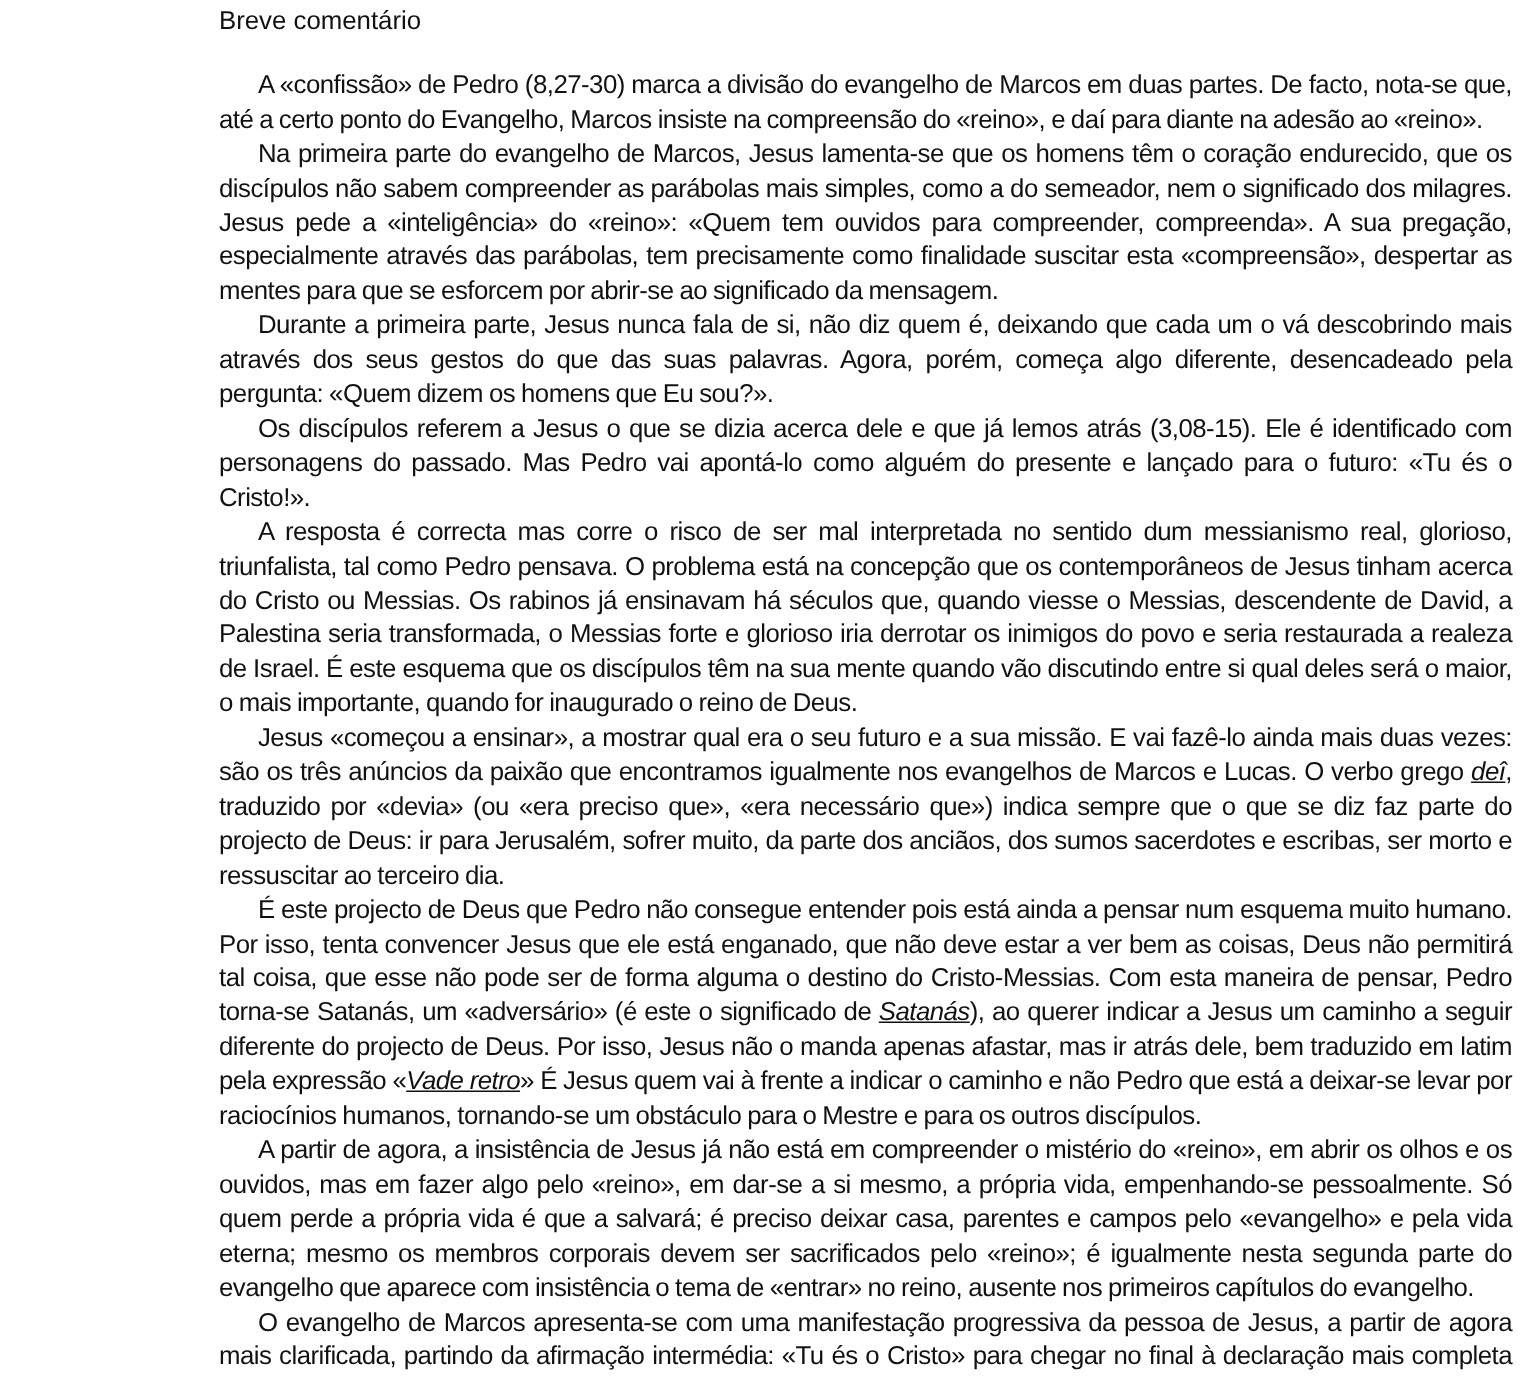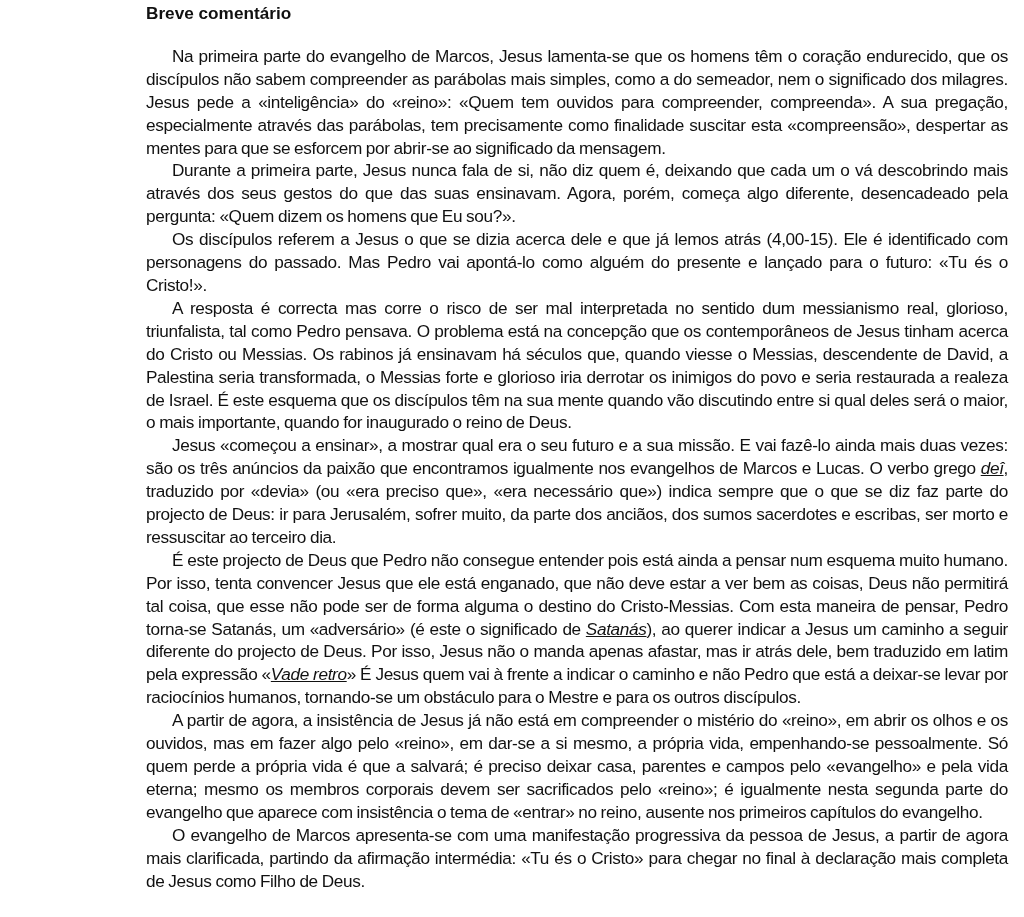--- a/index.html
+++ b/index.html
@@ -7,31 +7,32 @@
   .page {
     position: absolute;
     left: 146px;
     top: 2px;
     width: 862px;
     font-family: "Liberation Sans", sans-serif;
     font-size: 17.2px;
     line-height: 22.9px;
     color: #111111;
   }
-  .title { margin: 0 0 20px 0; font-weight: bold; font-size: 17.2px; }
+  .title { margin: 0 0 20px 0; font-weight: normal; font-size: 17.2px; }
   .para { margin: 0; text-align: justify; text-indent: 26px; letter-spacing: -0.35px; word-spacing: -0.5px; }
   em { font-style: italic; text-decoration: underline; }
 </style>
 </head>
 <body>
 
 <div class="page">
   <div class="title">Breve comentário</div>
 
+  <p class="para">A «confissão» de Pedro (8,27-30) marca a divisão do evangelho de Marcos em duas partes. De facto, nota-se que, até a certo ponto do Evangelho, Marcos insiste na compreensão do «reino», e daí para diante na adesão ao «reino».</p>
   <p class="para">Na primeira parte do evangelho de Marcos, Jesus lamenta-se que os homens têm o coração endurecido, que os discípulos não sabem compreender as parábolas mais simples, como a do semeador, nem o significado dos milagres. Jesus pede a «inteligência» do «reino»: «Quem tem ouvidos para compreender, compreenda». A sua pregação, especialmente através das parábolas, tem precisamente como finalidade suscitar esta «compreensão», despertar as mentes para que se esforcem por abrir-se ao significado da mensagem.</p>
-  <p class="para">Durante a primeira parte, Jesus nunca fala de si, não diz quem é, deixando que cada um o vá descobrindo mais através dos seus gestos do que das suas ensinavam. Agora, porém, começa algo diferente, desencadeado pela pergunta: «Quem dizem os homens que Eu sou?».</p>
-  <p class="para">Os discípulos referem a Jesus o que se dizia acerca dele e que já lemos atrás (4,00-15). Ele é identificado com personagens do passado. Mas Pedro vai apontá-lo como alguém do presente e lançado para o futuro: «Tu és o Cristo!».</p>
+  <p class="para">Durante a primeira parte, Jesus nunca fala de si, não diz quem é, deixando que cada um o vá descobrindo mais através dos seus gestos do que das suas palavras. Agora, porém, começa algo diferente, desencadeado pela pergunta: «Quem dizem os homens que Eu sou?».</p>
+  <p class="para">Os discípulos referem a Jesus o que se dizia acerca dele e que já lemos atrás (3,08-15). Ele é identificado com personagens do passado. Mas Pedro vai apontá-lo como alguém do presente e lançado para o futuro: «Tu és o Cristo!».</p>
   <p class="para">A resposta é correcta mas corre o risco de ser mal interpretada no sentido dum messianismo real, glorioso, triunfalista, tal como Pedro pensava. O problema está na concepção que os contemporâneos de Jesus tinham acerca do Cristo ou Messias. Os rabinos já ensinavam há séculos que, quando viesse o Messias, descendente de David, a Palestina seria transformada, o Messias forte e glorioso iria derrotar os inimigos do povo e seria restaurada a realeza de Israel. É este esquema que os discípulos têm na sua mente quando vão discutindo entre si qual deles será o maior, o mais importante, quando for inaugurado o reino de Deus.</p>
   <p class="para"><span>Jesus «começou a ensinar», a mostrar qual era o seu futuro e a sua missão. E vai fazê-lo ainda mais duas vezes: são os três anúncios da paixão que encontramos igualmente nos evangelhos de Marcos e Lucas. O verbo grego </span><em>deî</em><span>, traduzido por «devia» (ou «era preciso que», «era necessário que») indica sempre que o que se diz faz parte do projecto de Deus: ir para Jerusalém, sofrer muito, da parte dos anciãos, dos sumos sacerdotes e escribas, ser morto e ressuscitar ao terceiro dia.</span></p>
   <p class="para"><span>É este projecto de Deus que Pedro não consegue entender pois está ainda a pensar num esquema muito humano. Por isso, tenta convencer Jesus que ele está enganado, que não deve estar a ver bem as coisas, Deus não permitirá tal coisa, que esse não pode ser de forma  alguma o destino do Cristo-Messias. Com esta maneira de pensar, Pedro torna-se Satanás, um «adversário» (é este o significado de </span><em>Satanás</em><span>), ao querer indicar a Jesus um caminho a seguir diferente do projecto de Deus. Por isso, Jesus não o manda apenas afastar, mas ir atrás dele, bem traduzido em latim pela expressão «</span><em>Vade retro</em><span>» É Jesus quem vai à frente a indicar o caminho e não Pedro que está a deixar-se levar por raciocínios humanos, tornando-se um obstáculo para o Mestre e para os outros discípulos.</span></p>
   <p class="para">A partir de agora, a insistência de Jesus já não está em compreender o mistério do «reino», em abrir os olhos e os ouvidos, mas em fazer algo pelo «reino», em dar-se a si mesmo, a própria vida, empenhando-se pessoalmente. Só quem perde a própria vida é que a salvará; é preciso deixar casa, parentes e campos pelo «evangelho» e pela vida eterna; mesmo os membros corporais devem ser sacrificados pelo «reino»; é igualmente nesta segunda parte do evangelho que aparece com insistência o tema de «entrar» no reino, ausente nos primeiros capítulos do evangelho.</p>
   <p class="para">O evangelho de Marcos apresenta-se com uma manifestação progressiva da pessoa de Jesus, a partir de agora mais clarificada, partindo da afirmação intermédia: «Tu és o Cristo» para chegar no final à declaração mais completa de Jesus como Filho de Deus.</p>
 </div>
 
 </body></html>

